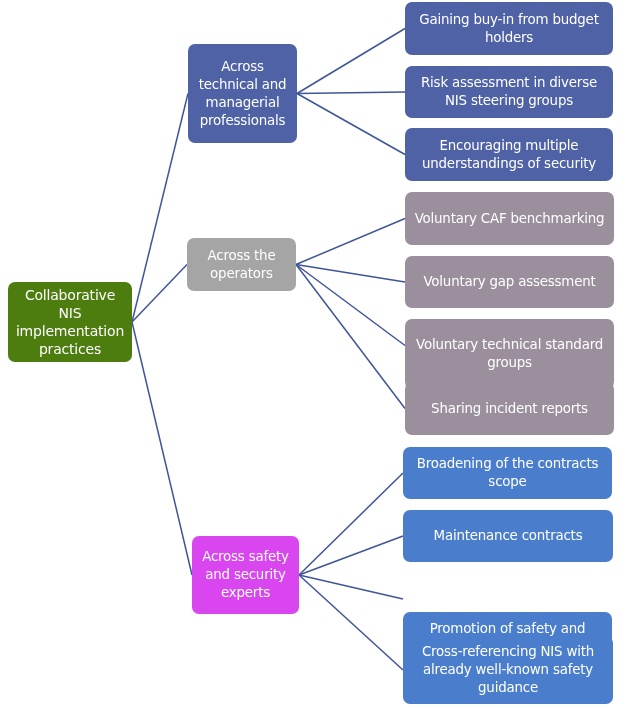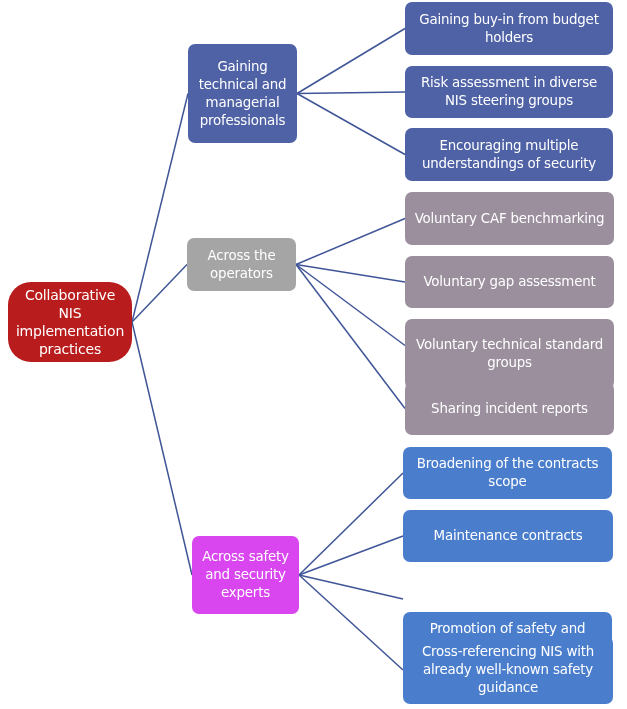--- a/index.html
+++ b/index.html
@@ -6,21 +6,21 @@
     body { width: 627px; height: 709px; position: relative; overflow: hidden;
            font-family: "DejaVu Sans", "Liberation Sans", sans-serif; }
     #connectors { position: absolute; left: 0; top: 0; width: 627px; height: 709px; }
     .node {
       position: absolute; box-sizing: border-box;
       display: flex; align-items: center; justify-content: center;
       text-align: center; color: #ffffff; border-radius: 7px;
       font-size: 13.4px; line-height: 18px; padding: 16px 6px;
       letter-spacing: -0.2px;
     }
-    .root { background: #b91c1c; font-size: 14px; line-height: 18px; border-radius: 23px; }
+    .root { background: #4d7c0f; font-size: 14px; line-height: 18px; }
     .c1 { background: #4F62A6; }
     .c2 { background: #A5A5A5; }
     .c3 { background: #d946ef; }
     .l2g1 { background: #4F62A6; }
     .l2g2 { background: #9B8F9E; }
     .l2g3 { background: #4A7ECD; }
   </style>
 </head>
 <body>
 
@@ -39,21 +39,21 @@
     <line x1="299" y1="575" x2="403" y2="536" stroke="#3F5597" stroke-width="1.5"></line>
     <line x1="299" y1="575" x2="403" y2="599" stroke="#3F5597" stroke-width="1.5"></line>
     <line x1="299" y1="575" x2="403" y2="670" stroke="#3F5597" stroke-width="1.5"></line>
   </svg>
 
 <div class="node root" style="left:8px;top:282px;width:124px;height:80px;">
   <span>Collaborative NIS implementation practices</span>
 </div>
 
 <div class="node c1" style="left:188px;top:44px;width:109px;height:99px;">
-  <span>Gaining technical and managerial professionals</span>
+  <span>Across technical and managerial professionals</span>
 </div>
 <div class="node c2" style="left:187px;top:238px;width:109px;height:53px;">
   <span>Across the operators</span>
 </div>
 <div class="node c3" style="left:192px;top:536px;width:107px;height:78px;">
   <span>Across safety and security experts</span>
 </div>
 
 <div class="node l2g1" style="left:405px;top:2px;width:208px;height:53px;">
   <span>Gaining buy-in from budget holders</span>

